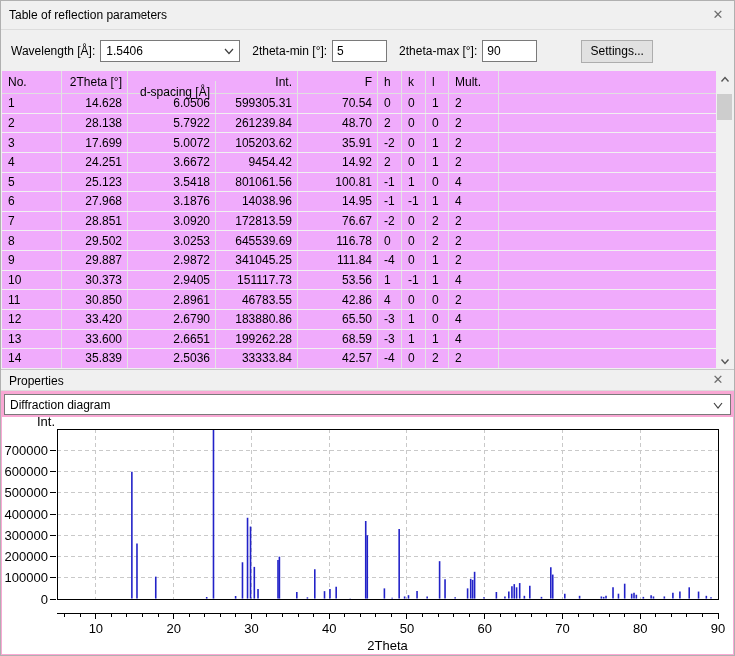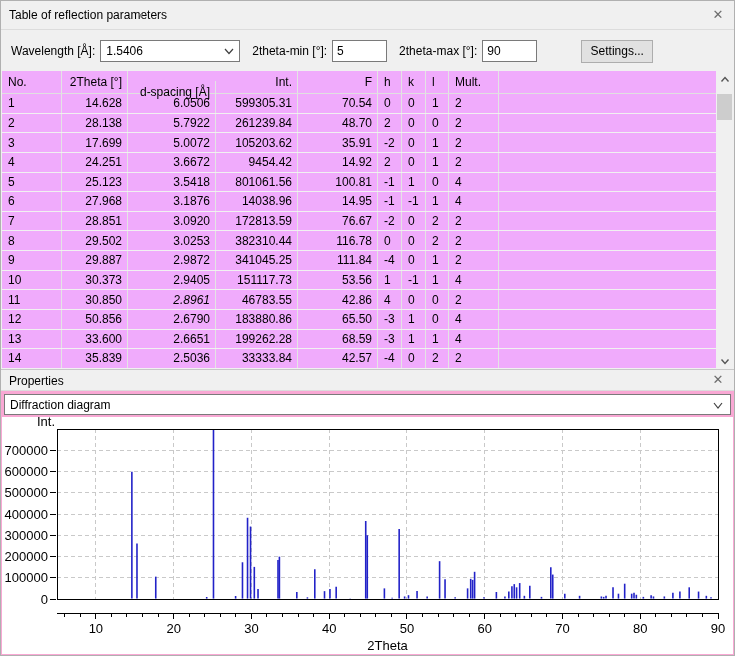--- a/index.html
+++ b/index.html
@@ -173,21 +173,21 @@
             <div class="tcell l" style="width: 24px;">-2</div>
             <div class="tcell l" style="width: 24px;">0</div>
             <div class="tcell l" style="width: 23px;">2</div>
             <div class="tcell l" style="width: 50px;">2</div>
             <div class="tcell fill"></div>
           </div>
           <div class="trow">
             <div class="tcell l" style="width: 60px;">8</div>
             <div class="tcell r" style="width: 66px;">29.502</div>
             <div class="tcell r" style="width: 88px;">3.0253</div>
-            <div class="tcell r" style="width: 82px;">382310.44</div>
+            <div class="tcell r" style="width: 82px;">645539.69</div>
             <div class="tcell r" style="width: 80px;">116.78</div>
             <div class="tcell l" style="width: 24px;">0</div>
             <div class="tcell l" style="width: 24px;">0</div>
             <div class="tcell l" style="width: 23px;">2</div>
             <div class="tcell l" style="width: 50px;">2</div>
             <div class="tcell fill"></div>
           </div>
           <div class="trow">
             <div class="tcell l" style="width: 60px;">9</div>
             <div class="tcell r" style="width: 66px;">29.887</div>
@@ -208,32 +208,32 @@
             <div class="tcell r" style="width: 80px;">53.56</div>
             <div class="tcell l" style="width: 24px;">1</div>
             <div class="tcell l" style="width: 24px;">-1</div>
             <div class="tcell l" style="width: 23px;">1</div>
             <div class="tcell l" style="width: 50px;">4</div>
             <div class="tcell fill"></div>
           </div>
           <div class="trow">
             <div class="tcell l" style="width: 60px;">11</div>
             <div class="tcell r" style="width: 66px;">30.850</div>
-            <div class="tcell r" style="width: 88px; font-style: italic;">2.8961</div>
+            <div class="tcell r" style="width: 88px;">2.8961</div>
             <div class="tcell r" style="width: 82px;">46783.55</div>
             <div class="tcell r" style="width: 80px;">42.86</div>
             <div class="tcell l" style="width: 24px;">4</div>
             <div class="tcell l" style="width: 24px;">0</div>
             <div class="tcell l" style="width: 23px;">0</div>
             <div class="tcell l" style="width: 50px;">2</div>
             <div class="tcell fill"></div>
           </div>
           <div class="trow">
             <div class="tcell l" style="width: 60px;">12</div>
-            <div class="tcell r" style="width: 66px;">50.856</div>
+            <div class="tcell r" style="width: 66px;">33.420</div>
             <div class="tcell r" style="width: 88px;">2.6790</div>
             <div class="tcell r" style="width: 82px;">183880.86</div>
             <div class="tcell r" style="width: 80px;">65.50</div>
             <div class="tcell l" style="width: 24px;">-3</div>
             <div class="tcell l" style="width: 24px;">1</div>
             <div class="tcell l" style="width: 23px;">0</div>
             <div class="tcell l" style="width: 50px;">4</div>
             <div class="tcell fill"></div>
           </div>
           <div class="trow">

